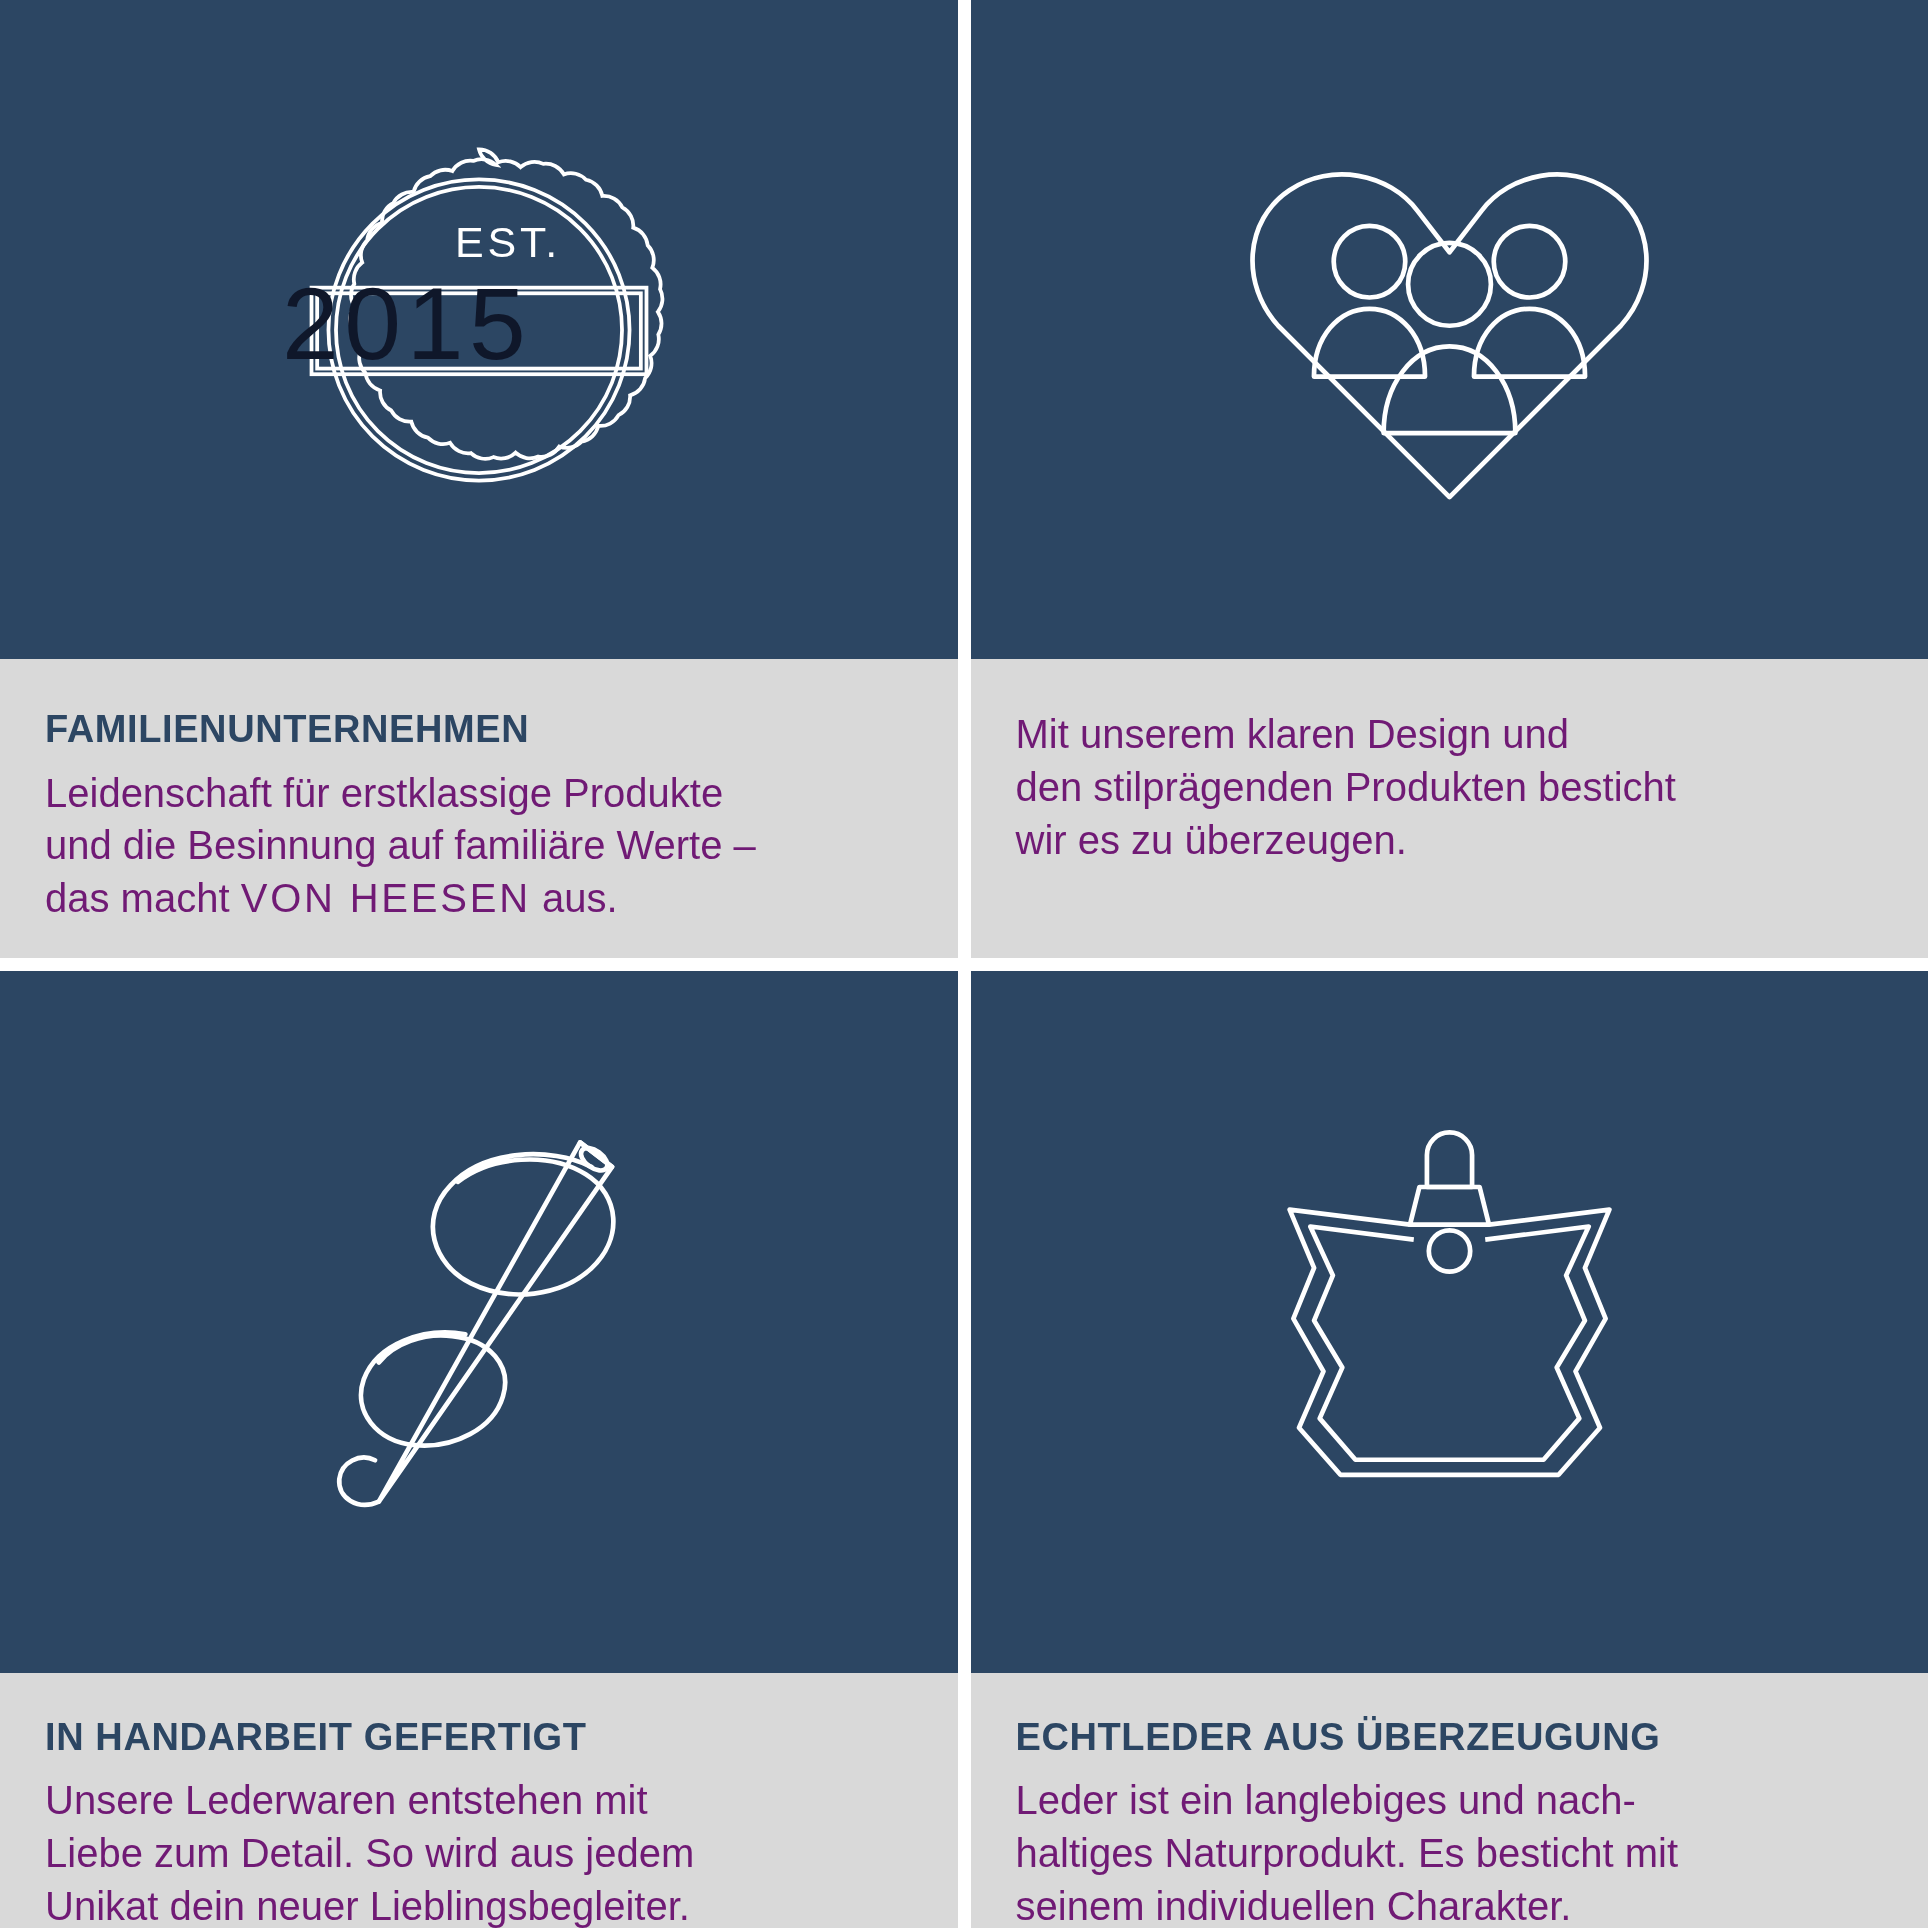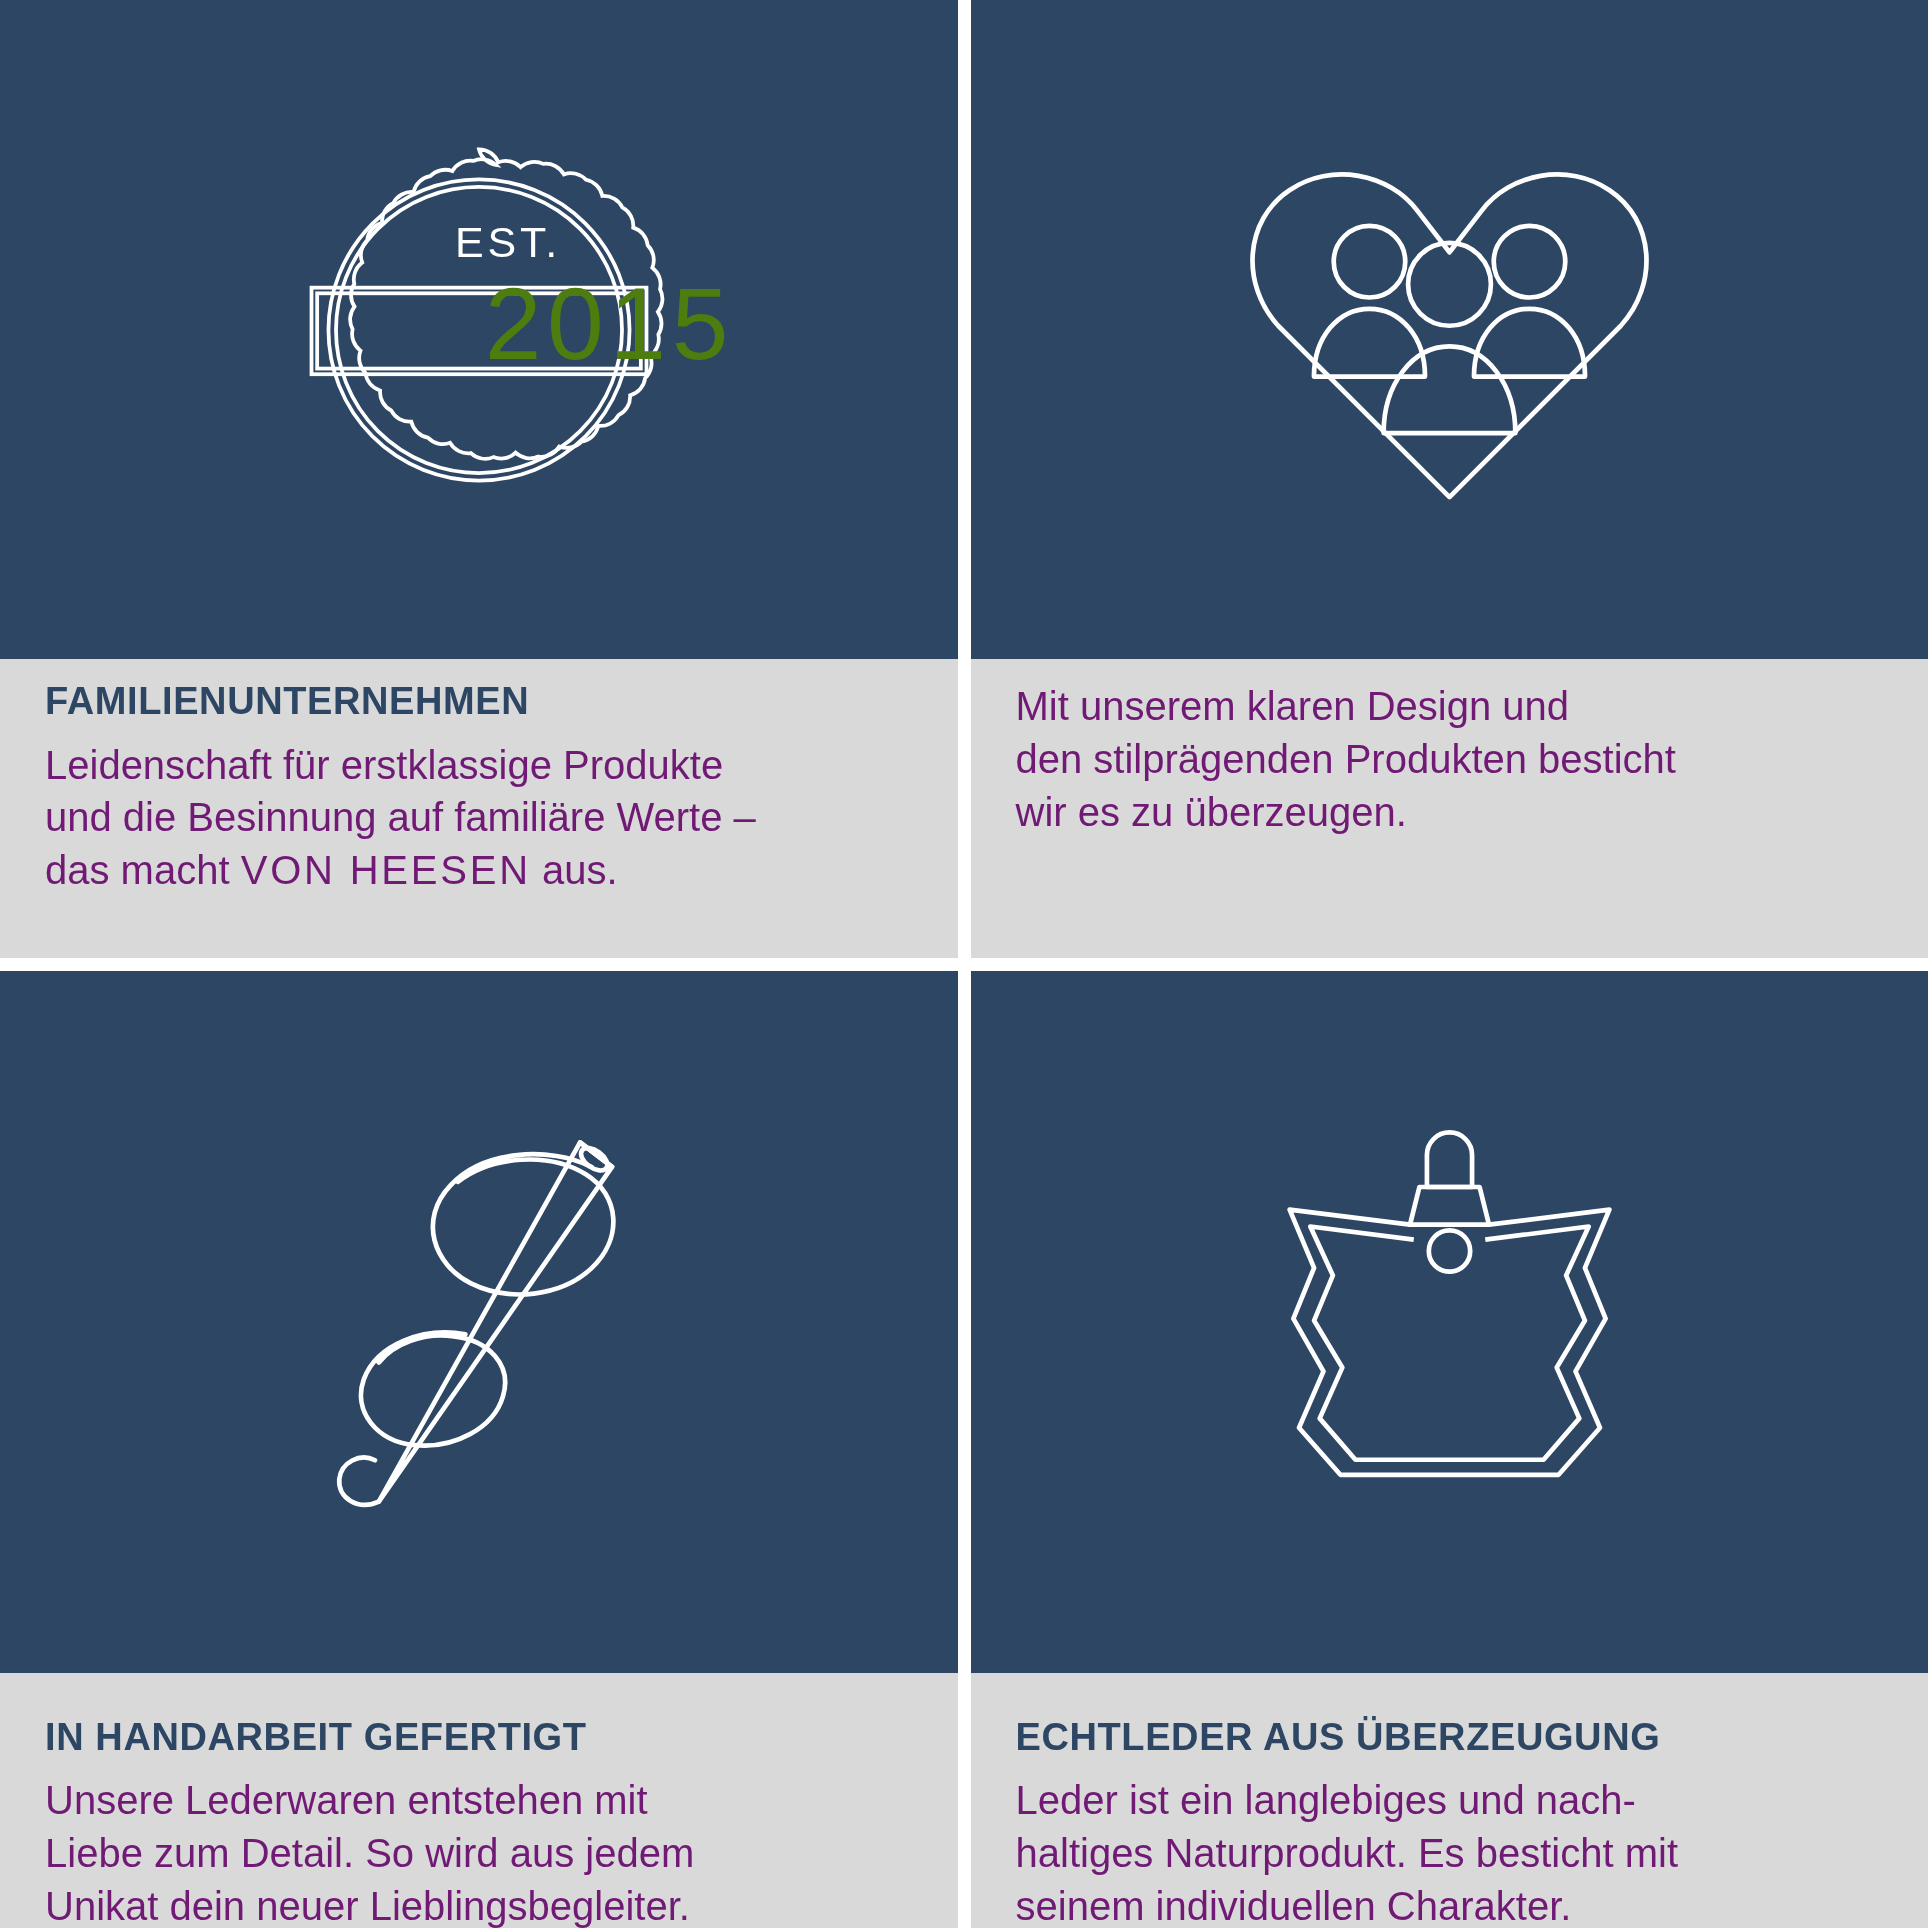--- a/index.html
+++ b/index.html
@@ -34,21 +34,21 @@
     display: flex;
     align-items: center;
     justify-content: center;
   }
   .icon-area svg {
     display: block;
   }
   .text-area {
     background: #d9d9d9;
     flex: 1 1 auto;
-    padding: 21px 45px 38px 45px;
+    padding: 49px 45px 38px 45px;
     box-sizing: border-box;
   }
   .cell.row2 .icon-area {
     flex: 0 0 702px;
   }
   .cell.row2 .text-area {
     padding-top: 43px;
   }
   .headline {
     font-size: 38px;
@@ -168,15 +168,15 @@
         <span>haltiges Naturprodukt. Es besticht mit</span><br>
         <span>seinem individuellen Charakter.</span>
       </div>
     </div>
   </div>
 
 </div>
 
 <div style="position:absolute; left:0; top:0; width:1928px; height:1908px; pointer-events:none;">
   <div style="position:absolute; left:282px; top:218px; width:452px; text-align:center; color:#ffffff; font-size:43px; letter-spacing:3.8px;">EST.</div>
-  <div style="position:absolute; left:282px; top:266px; width:452px; text-align:right; color:#4d7c0f; font-size:102px; letter-spacing:5.6px; font-weight:300;">2015</div>
+  <div style="position:absolute; left:282px; top:266px; width:452px; text-align:left; color:#0f172a; font-size:102px; letter-spacing:5.6px; font-weight:300;">2015</div>
 </div>
 
 
 </body></html>

